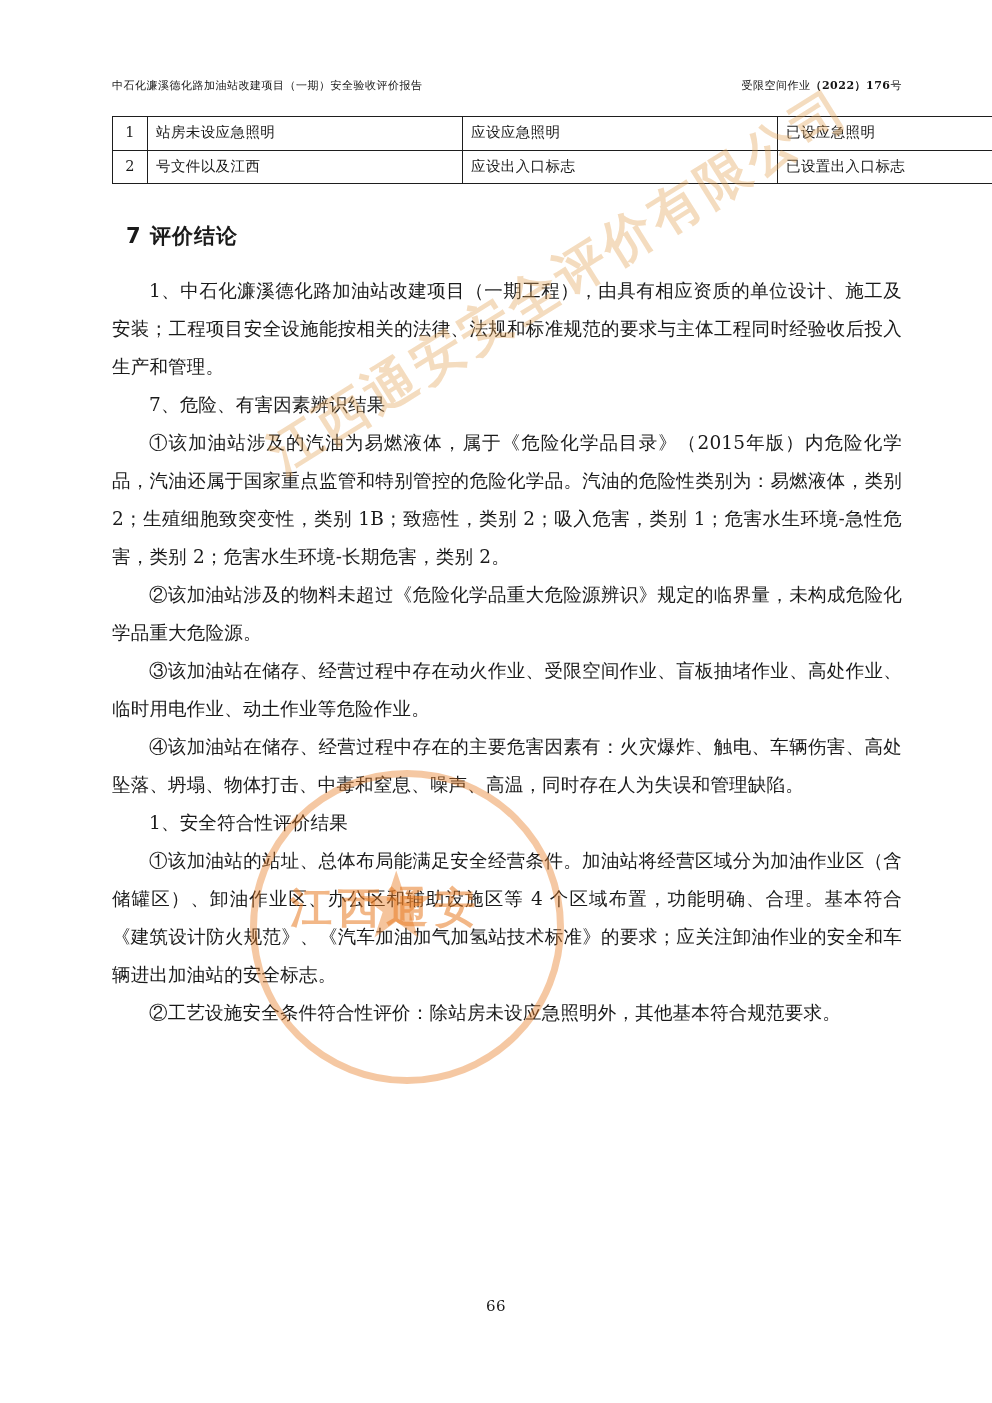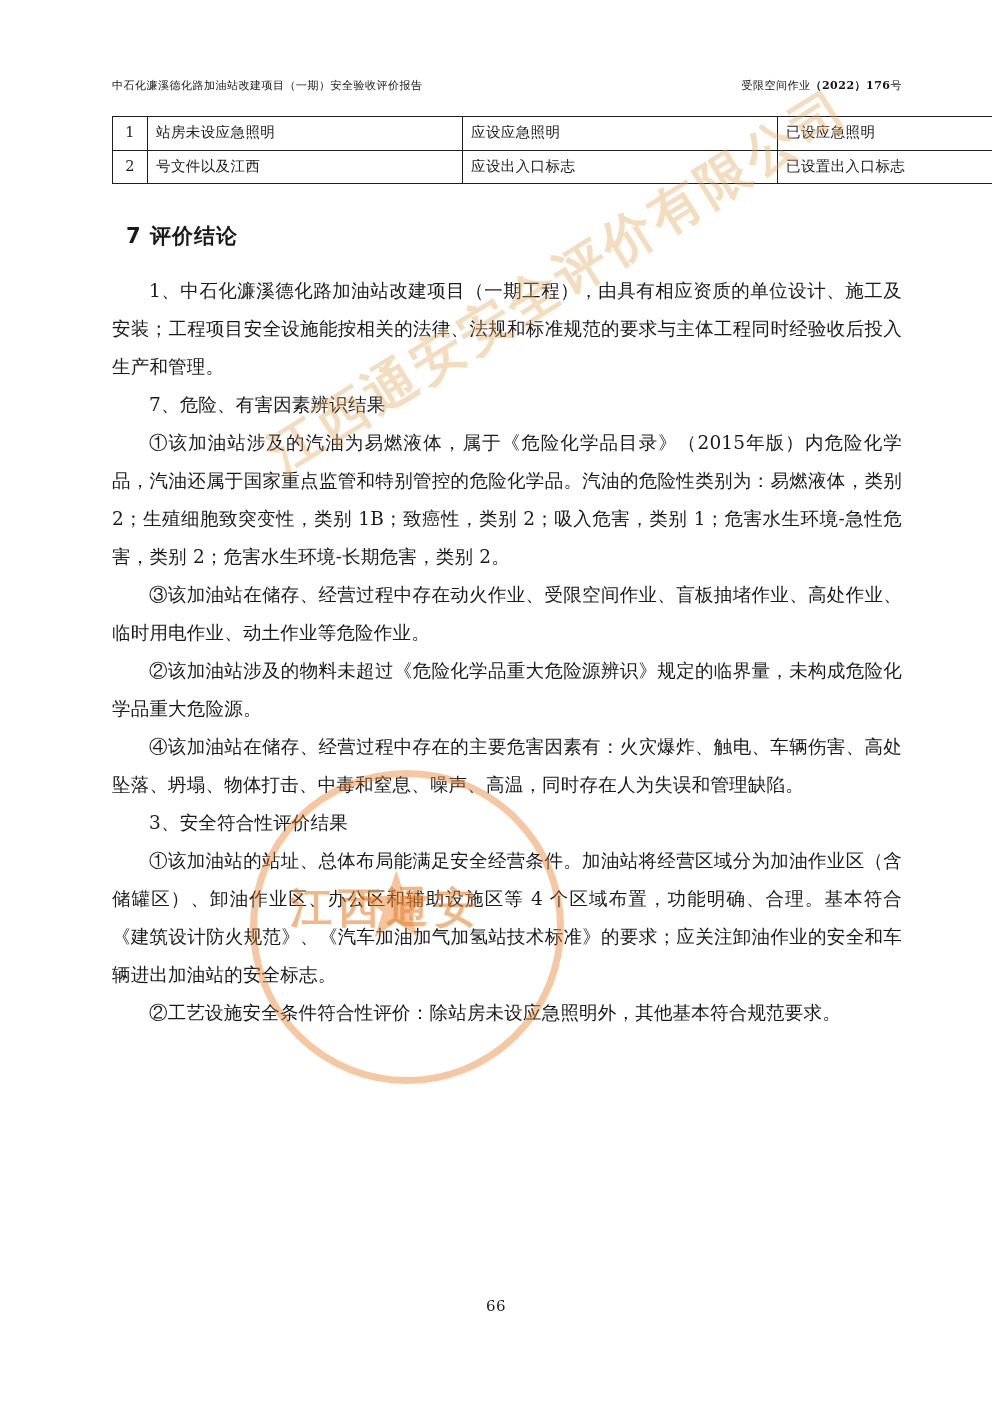--- a/index.html
+++ b/index.html
@@ -192,24 +192,24 @@
       </tbody>
     </table>
   </div>
 
   <div class="section-title">7 评价结论</div>
 
   <div class="body-text">
     <p>1、中石化濂溪德化路加油站改建项目（一期工程），由具有相应资质的单位设计、施工及安装；工程项目安全设施能按相关的法律、法规和标准规范的要求与主体工程同时经验收后投入生产和管理。</p>
     <p>7、危险、有害因素辨识结果</p>
     <p>①该加油站涉及的汽油为易燃液体，属于《危险化学品目录》（2015年版）内危险化学品，汽油还属于国家重点监管和特别管控的危险化学品。汽油的危险性类别为：易燃液体，类别 2；生殖细胞致突变性，类别 1B；致癌性，类别 2；吸入危害，类别 1；危害水生环境-急性危害，类别 2；危害水生环境-长期危害，类别 2。</p>
+    <p>②该加油站涉及的物料未超过《危险化学品重大危险源辨识》规定的临界量，未构成危险化学品重大危险源。</p>
     <p>③该加油站在储存、经营过程中存在动火作业、受限空间作业、盲板抽堵作业、高处作业、临时用电作业、动土作业等危险作业。</p>
-    <p>②该加油站涉及的物料未超过《危险化学品重大危险源辨识》规定的临界量，未构成危险化学品重大危险源。</p>
     <p>④该加油站在储存、经营过程中存在的主要危害因素有：火灾爆炸、触电、车辆伤害、高处坠落、坍塌、物体打击、中毒和窒息、噪声、高温，同时存在人为失误和管理缺陷。</p>
-    <p>3、安全符合性评价结果</p>
+    <p>1、安全符合性评价结果</p>
     <p>①该加油站的站址、总体布局能满足安全经营条件。加油站将经营区域分为加油作业区（含储罐区）、卸油作业区、办公区和辅助设施区等 4 个区域布置，功能明确、合理。基本符合《建筑设计防火规范》、《汽车加油加气加氢站技术标准》的要求；应关注卸油作业的安全和车辆进出加油站的安全标志。</p>
     <p>②工艺设施安全条件符合性评价：除站房未设应急照明外，其他基本符合规范要求。</p>
   </div>
 
   <div class="page-number">66</div>
 
   <div class="wm-layer">
     <div class="wm-ring"></div>
     <div class="wm-star">★</div>
     <div class="wm-text wm-rot">江西通安安全评价有限公司</div>

